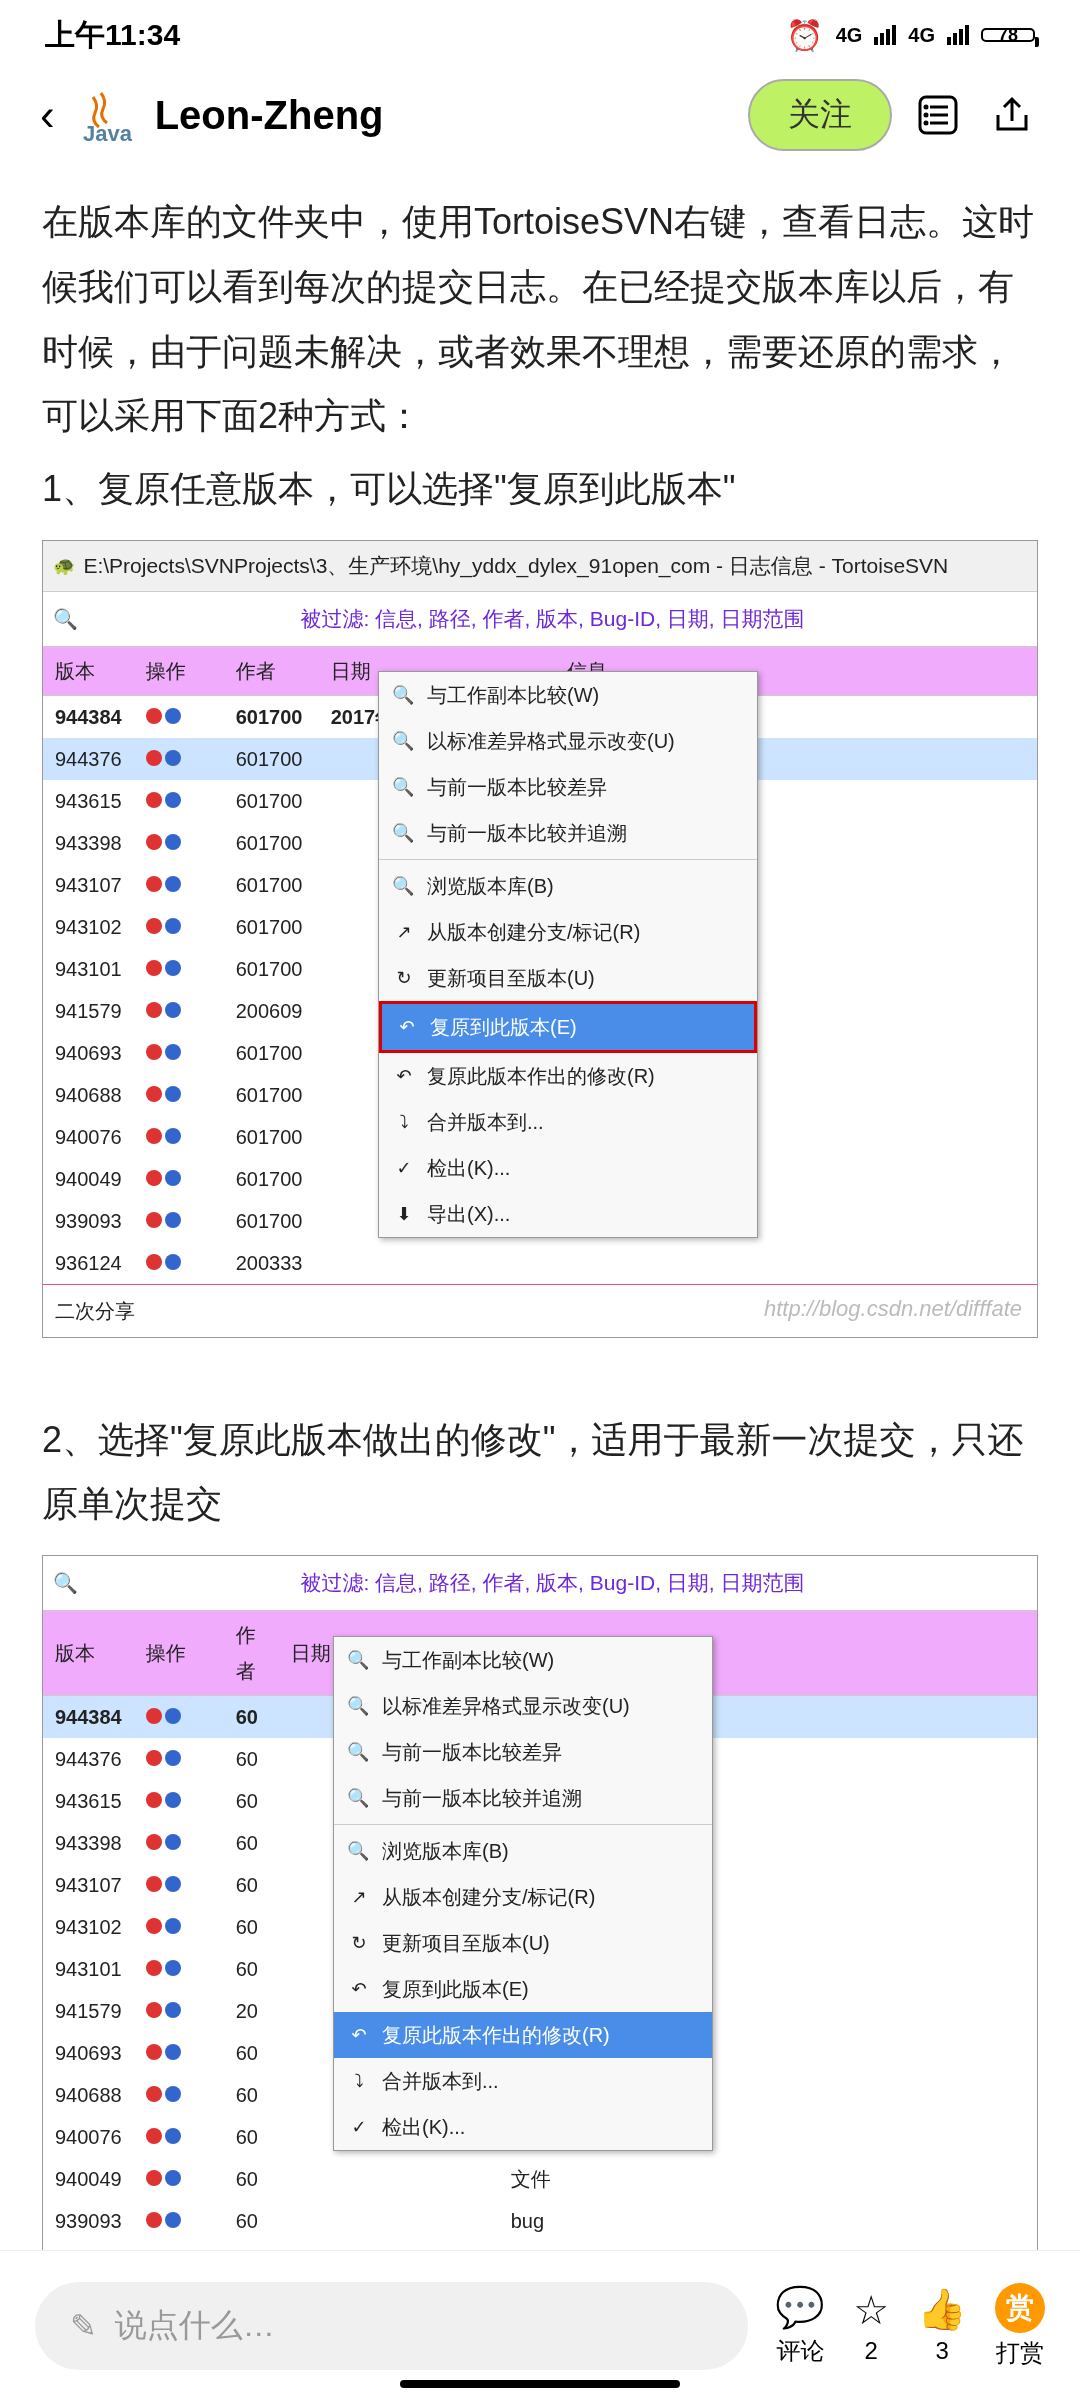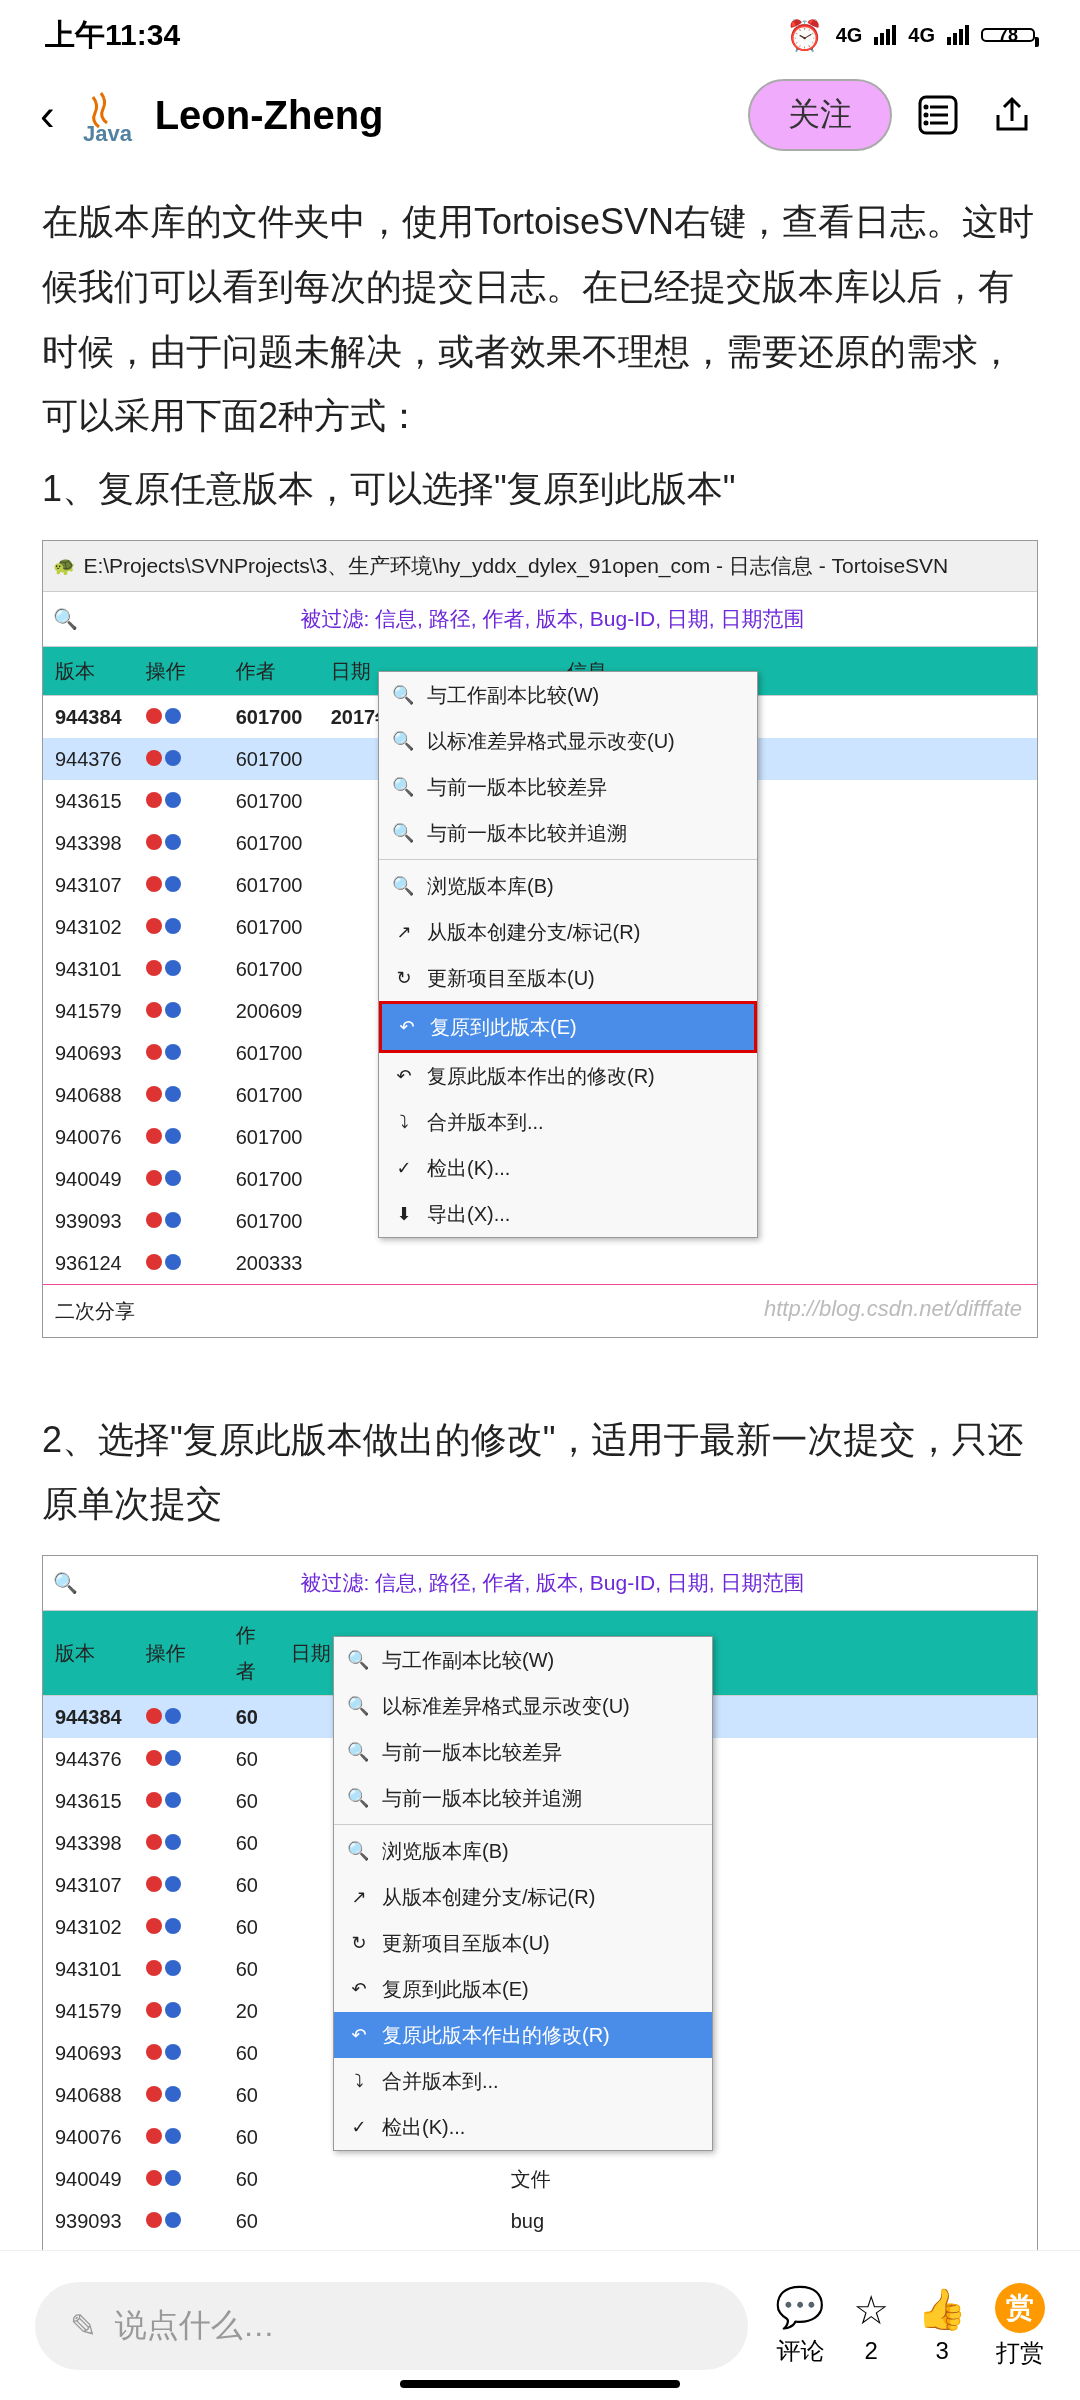--- a/index.html
+++ b/index.html
@@ -9,33 +9,33 @@
 .signal{display:inline-flex;align-items:flex-end;gap:2px}
 .signal span{width:4px;background:#000;display:inline-block}
 .signal span:nth-child(1){height:8px}.signal span:nth-child(2){height:12px}.signal span:nth-child(3){height:16px}.signal span:nth-child(4){height:20px}
 .battery{width:54px;height:14px;border:2px solid #000;border-radius:5px;position:relative;display:flex;align-items:center;justify-content:center;font-size:18px}
 .battery::after{content:"";position:absolute;right:-6px;top:7px;width:4px;height:10px;background:#000;border-radius:0 2px 2px 0}
 .app-header{height:90px;display:flex;align-items:center;padding:0 40px;gap:18px}
 .back-icon{font-size:44px;font-weight:300}
 .java-logo{width:64px;height:64px;display:flex;align-items:flex-end;justify-content:center}
 .java-svg{width:60px;height:60px}
 .author-name{font-size:40px;font-weight:700;flex:1}
-.follow-btn{padding:12px 38px;border:2px solid #aaa;border-radius:36px;font-size:32px;color:#333;background:#f0abfc}
+.follow-btn{padding:12px 38px;border:2px solid #aaa;border-radius:36px;font-size:32px;color:#333;background:#bef264}
 .icon-btn{width:56px;height:56px;display:flex;align-items:center;justify-content:center}
 .icon-svg{width:44px;height:44px;stroke:#000;stroke-width:3;fill:none}
 .content{padding:30px 42px 180px;font-size:36px;line-height:1.8;color:#222}
 .content p{margin-bottom:8px}
 .svn-window{border:1px solid #999;margin:18px 0 50px;font-size:21px;font-family:"Microsoft YaHei",sans-serif;background:#fff}
 .svn-title{padding:6px 10px;background:#f0f0f0;display:flex;align-items:center;gap:8px;border-bottom:1px solid #ccc}
 .svn-title-icon{color:#4a7;font-size:18px}
 .filter-bar{padding:8px 10px;display:flex;align-items:center;gap:10px;border-bottom:1px solid #ccc}
 .filter-bar .search-ic{font-size:20px}
 .filter-text{flex:1;text-align:center;color:#6d28d9;padding-right:10px}
 .log-table{width:100%;border-collapse:collapse}
-.log-table th{text-align:left;padding:6px 12px;font-weight:400;border-bottom:1px solid #ccc;background:#14b8a6;font-size:20px}
+.log-table th{text-align:left;padding:6px 12px;font-weight:400;border-bottom:1px solid #ccc;background:#f0abfc;font-size:20px}
 .log-table td{padding:3px 12px;font-size:20px;white-space:nowrap}
 .log-table tr.selected{background:#cce4ff}
 .log-table tr.bold td{font-weight:700}
 .action-ic{display:inline-block;width:16px;height:16px;border-radius:50%;margin-right:3px}
 .ic-red{background:#d33}
 .ic-blue{background:#36c}
 .context-menu{position:absolute;background:#f8f8f8;border:1px solid #999;box-shadow:2px 2px 6px rgba(0,0,0,.3);min-width:380px}
 .menu-item{padding:5px 14px;display:flex;align-items:center;gap:12px;font-size:20px;cursor:pointer}
 .menu-item.highlighted{background:#4a8de8;color:#fff}
 .menu-item.red-box{border:3px solid #d00}

